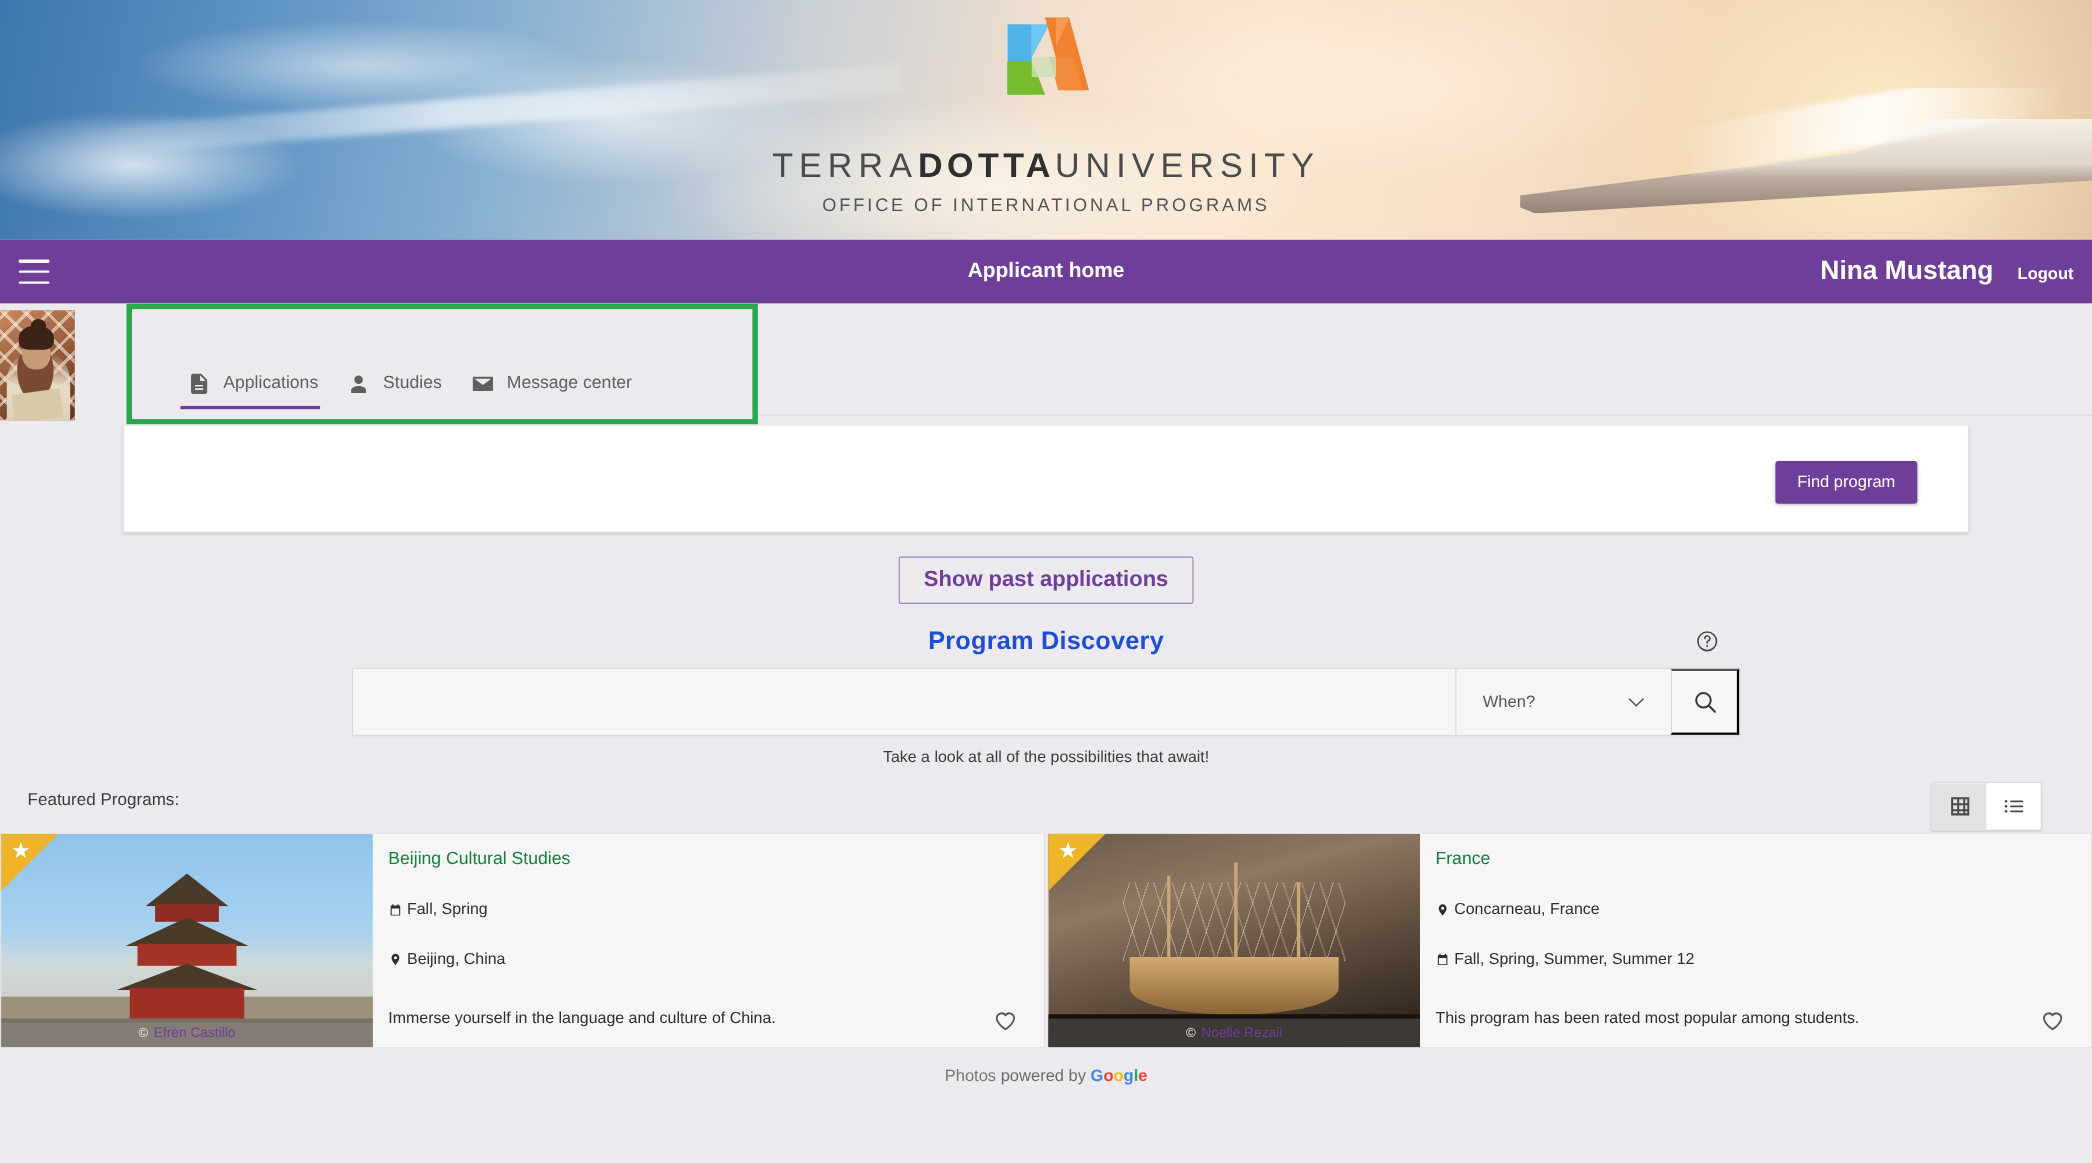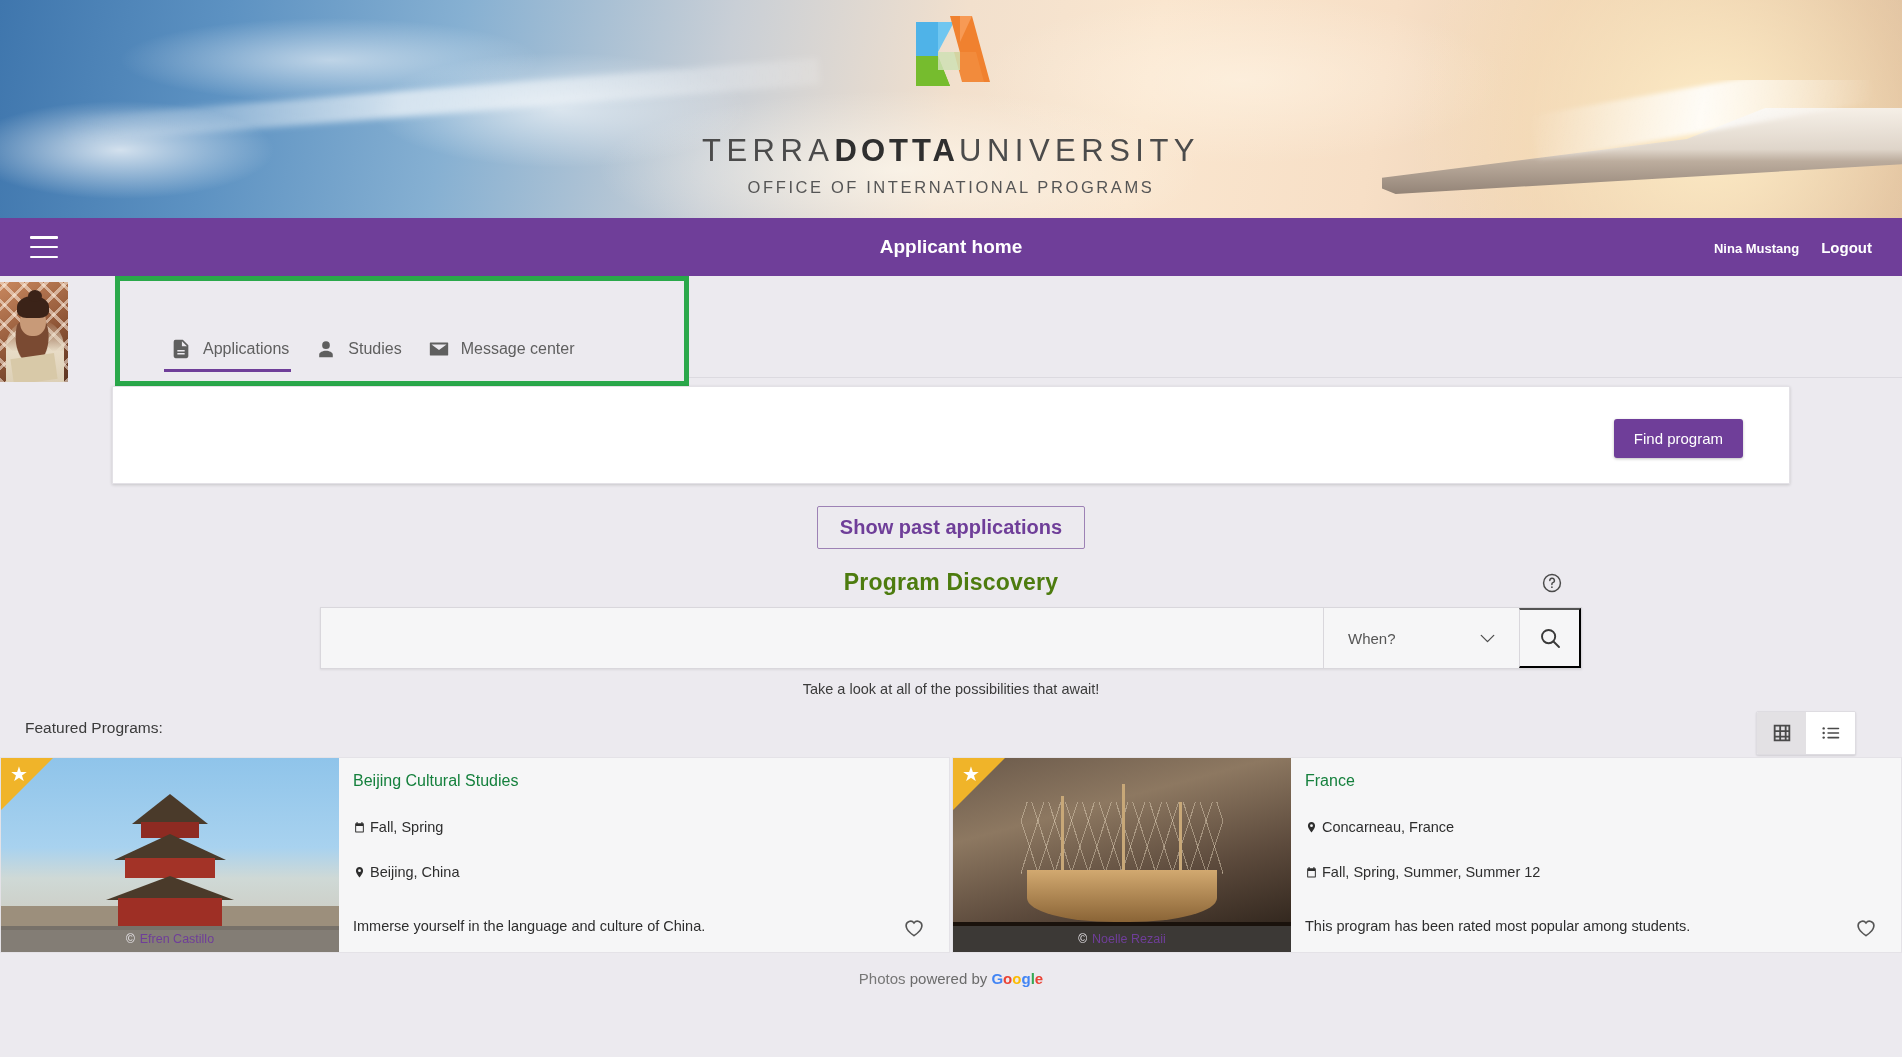--- a/index.html
+++ b/index.html
@@ -95,41 +95,41 @@
     font-weight: 400;
   }
 
   
   .navbar {
     position: relative;
     height: 58px;
     background: #6f3e99;
     display: flex;
     align-items: center;
-    padding: 0 30px;
+    padding: 0 17px;
     color: #fff;
   }
   .hamburger {
     width: 28px; height: 22px;
     display: flex; flex-direction: column; justify-content: space-between;
     cursor: pointer;
   }
   .hamburger span { display: block; height: 2.5px; background: #fff; border-radius: 1px; }
   .nav-title {
     position: absolute; left: 0; right: 0;
     text-align: center;
     font-size: 19px; font-weight: bold;
     pointer-events: none;
   }
   .nav-right {
     margin-left: auto;
     display: flex; align-items: baseline; gap: 22px;
     position: relative; z-index: 2;
   }
-  .nav-user { font-size: 13px; font-weight: bold; }
+  .nav-user { font-size: 24px; font-weight: bold; }
   .nav-logout { font-size: 15px; font-weight: bold; color: #fff; text-decoration: none; cursor: pointer; }
 
   
   .tabs-row {
     position: relative;
     height: 110px;
     background: #eceaef;
   }
   .avatar {
     position: absolute;
@@ -249,21 +249,21 @@
   }
   .discovery-head {
     position: relative;
     width: 1250px;
     margin: 20px auto 0;
     text-align: center;
   }
   .discovery-title {
     font-size: 23px;
     font-weight: bold;
-    color: #4d7c0f;
+    color: #1d4ed8;
     letter-spacing: .2px;
   }
   .help-icon {
     position: absolute;
     right: 13px; top: 3px;
     width: 22px; height: 22px;
     color: #4a4a4a;
     cursor: pointer;
   }
   .help-icon svg { width: 100%; height: 100%; display: block; }

